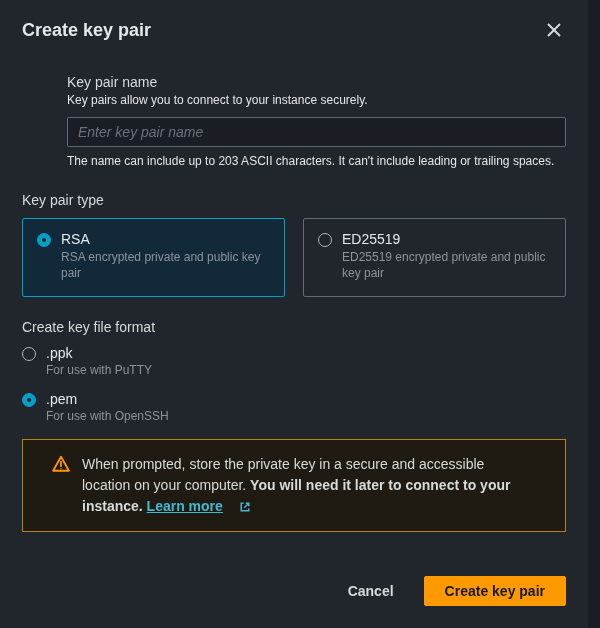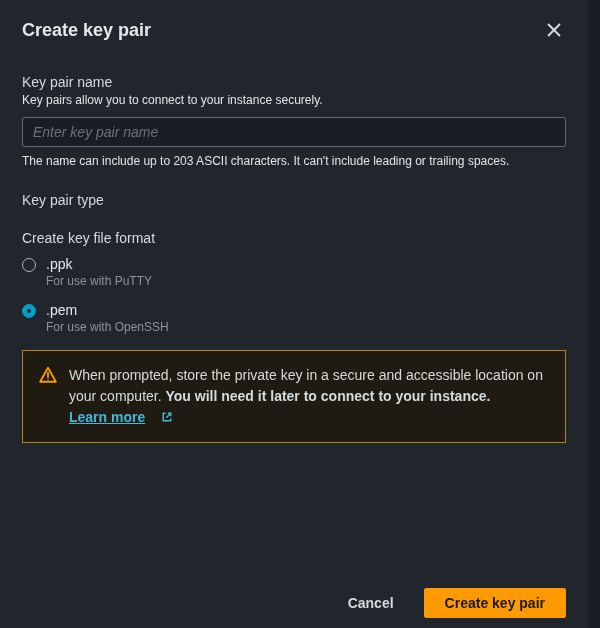--- a/index.html
+++ b/index.html
@@ -40,21 +40,21 @@
       align-items: center;
       justify-content: center;
     }
     .close-btn svg { width: 16px; height: 16px; }
     .modal-body {
       padding: 8px 22px 0 22px;
       flex: 1;
       overflow-y: auto;
     }
     .section { margin-top: 22px; }
-    .section:first-child { margin-top: 10px; }
+    .section:first-child { margin-top: 10px; margin-left: 45px; }
     .section-label {
       color: #d5dbdb;
       font-size: 14px;
       margin-bottom: 2px;
     }
     .helper-text {
       color: #e5e5e5;
       font-size: 12px;
       line-height: 1.4;
     }
@@ -134,21 +134,21 @@
       gap: 10px;
       margin-bottom: 14px;
       cursor: pointer;
     }
     .radio-body { flex: 1; }
     .radio-title { color: #e4e8e8; font-size: 14px; }
     .radio-desc { color: #8d9499; font-size: 12px; margin-top: 2px; }
     .alert {
       border: 1px solid #b8830b;
       background: #1f1b12;
-      padding: 14px 16px;
+      padding: 14px 29px;
       margin-top: 16px;
       display: flex;
       gap: 12px;
       border-radius: 0;
     }
     .alert-icon {
       flex-shrink: 0;
       color: #ff9900;
       width: 18px;
       height: 18px;
@@ -168,21 +168,21 @@
       align-items: center;
       gap: 16px;
       font-weight: 700;
     }
     .ext-icon { width: 12px; height: 12px; }
     .modal-footer {
       display: flex;
       justify-content: flex-end;
       align-items: center;
       gap: 10px;
-      padding: 18px 22px 10px 22px;
+      padding: 18px 22px 22px 22px;
     }
     .btn {
       font-size: 14px;
       font-weight: 700;
       padding: 6px 20px;
       border-radius: 2px;
       cursor: pointer;
       border: 1px solid transparent;
     }
     .btn-cancel {
@@ -215,20 +215,38 @@
 
     <div class="section">
       <div class="section-label">Key pair name</div>
       <div class="helper-text">Key pairs allow you to connect to your instance securely.</div>
       <input type="text" class="text-input" placeholder="Enter key pair name" style="">
       <div class="helper-text">The name can include up to 203 ASCII characters. It can't include leading or trailing spaces.</div>
     </div>
 
     <div class="section">
       <div class="section-label">Key pair type</div>
+      <div class="tile-row">
+        <div class="tile selected">
+          <span class="radio-outer">
+              <span class="radio-inner"></span>
+            </span>
+          <div class="tile-body">
+            <div class="tile-title">RSA</div>
+            <div class="tile-desc">RSA encrypted private and public key pair</div>
+          </div>
+        </div>
+        <div class="tile">
+          <span class="radio-outer"></span>
+          <div class="tile-body">
+            <div class="tile-title">ED25519</div>
+            <div class="tile-desc">ED25519 encrypted private and public key pair</div>
+          </div>
+        </div>
+      </div>
     </div>
 
     <div class="section">
       <div class="section-label">Create key file format</div>
       <div class="radio-list">
         <div class="radio-option">
           <span class="radio-outer"></span>
           <div class="radio-body">
             <div class="radio-title">.ppk</div>
             <div class="radio-desc">For use with PuTTY</div>

